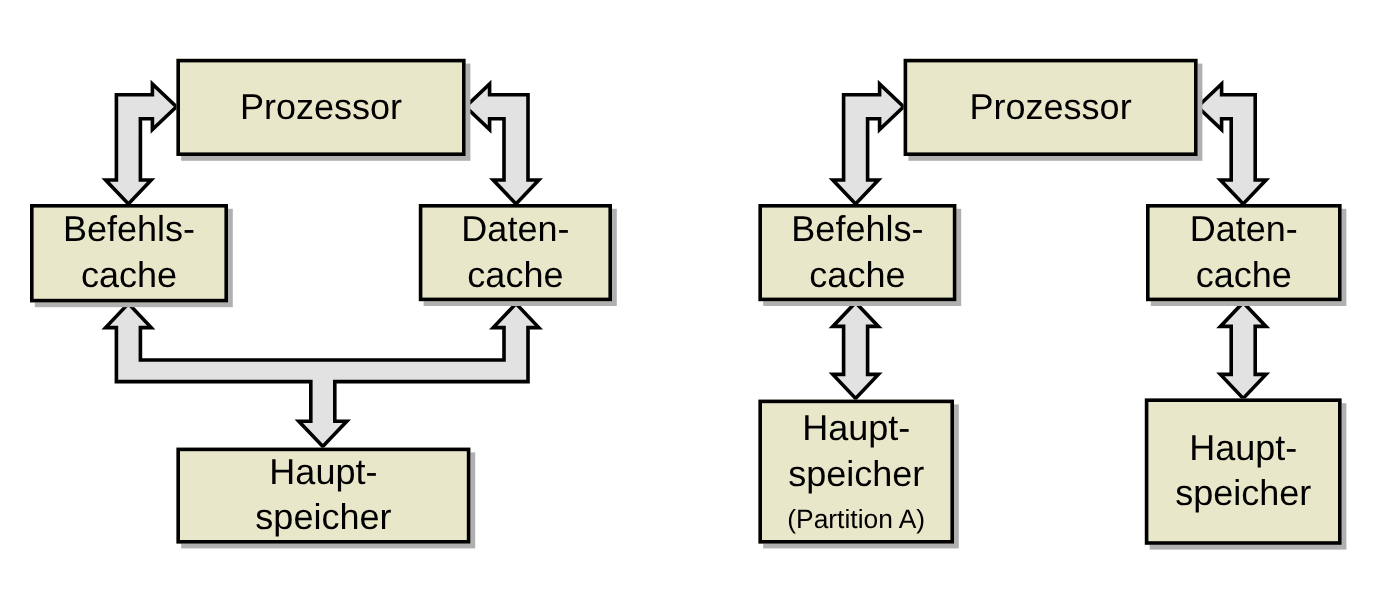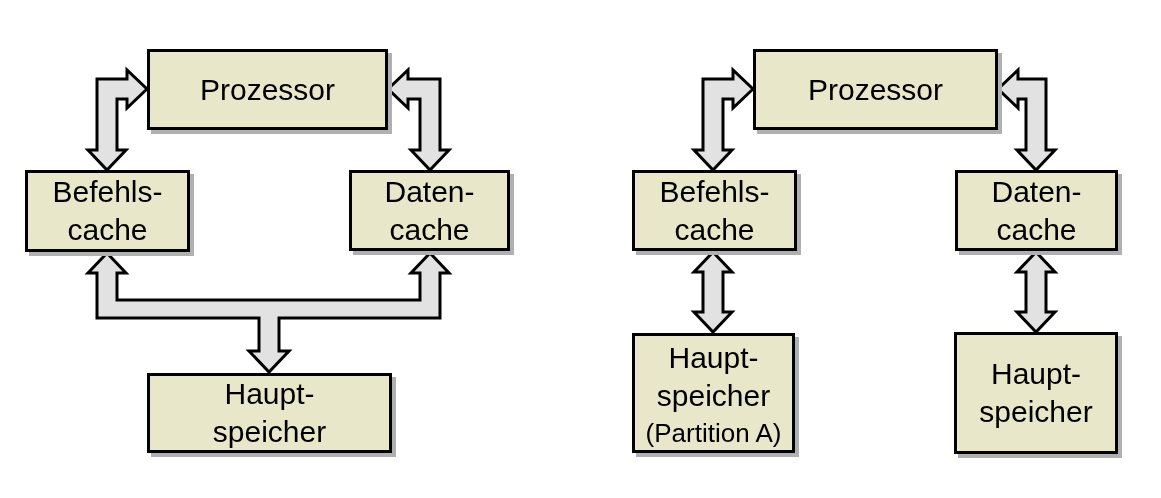--- a/index.html
+++ b/index.html
@@ -28,21 +28,21 @@
     flex-direction: column;
     align-items: center;
     justify-content: center;
     text-align: center;
     color: #000000;
     font-size: 30px;
     line-height: 38px;
     white-space: nowrap;
   }
   .box .small {
-    font-size: 26px;
+    font-size: 22px;
     line-height: 28px;
     margin-top: 4px;
   }
 </style>
 </head>
 <body>
 
 <div class="canvas">
 
   <svg class="arrow-layer" viewBox="0 0 1161 498" xmlns="http://www.w3.org/2000/svg">

